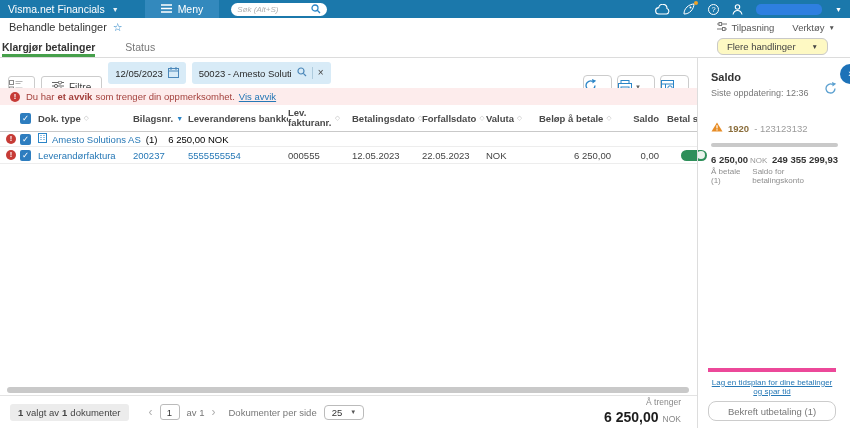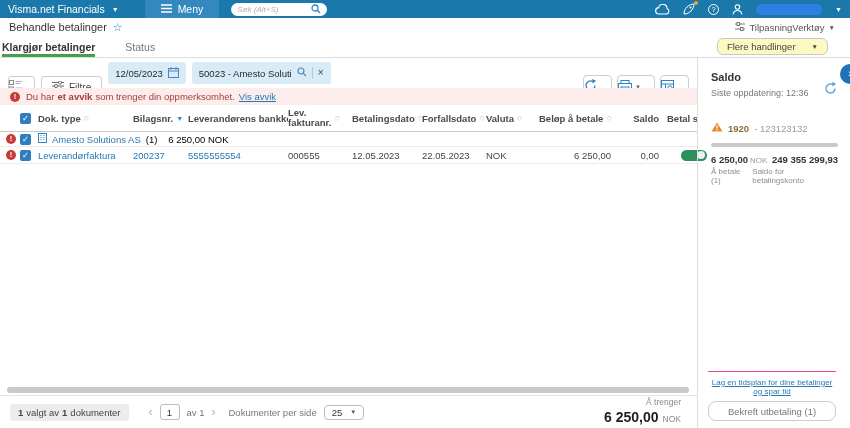--- a/index.html
+++ b/index.html
@@ -24,21 +24,21 @@
   .dot { position:absolute; top:-2px; right:-3px; width:4px; height:4px; border-radius:50%; background:#f0a328; }
   .help-c { width:11px; height:11px; border:1px solid #fff; border-radius:50%; color:#fff;
             font-size:7.5px; line-height:9px; text-align:center; }
   .redacted { width:66px; height:11px; background:#2e7fe0; border-radius:5px; }
   .top-chev { color:#fff; font-size:7px; }
 
   
   .subheader { height:18px; display:flex; align-items:center; padding:0 9px; }
   .page-title { font-size:11px; color:#333; }
   .star { color:#2b85c7; font-size:11px; margin-left:6px; cursor:pointer; }
-  .sub-right { margin-left:auto; display:flex; align-items:center; margin-right:6px; }
+  .sub-right { margin-left:auto; display:flex; align-items:center; gap:18px; margin-right:6px; }
   .sub-link { display:flex; align-items:center; gap:4px; font-size:9.5px; color:#555; cursor:pointer; }
   .sub-link .chev { font-size:6.5px; color:#555; }
 
   
   .tabbar { height:22px; border-bottom:1px solid #dcdcdc; display:flex; align-items:stretch; padding:0 2px; }
   .tab { position:relative; display:flex; align-items:center; font-size:10.5px; color:#777;
          margin-right:30px; cursor:pointer; }
   .tab.active { color:#333; font-weight:bold; }
   .tab.active::after { content:""; position:absolute; left:0; right:0; bottom:0; height:3px; background:#46a04b; }
   .more-actions { margin-left:auto; align-self:center; height:17px; background:#fef9c3;
@@ -132,21 +132,21 @@
   .sb-refresh { position:absolute; top:24px; right:13px; cursor:pointer; background:none; border:none; }
   .acct { display:flex; align-items:center; gap:5px; margin-top:24px; font-size:9.5px; cursor:pointer; }
   .acct .code { font-weight:bold; color:#8a6d3b; }
   .acct .num { color:#9b9b9b; }
   .bar { margin-top:9px; height:4px; border-radius:2px; background:#c9c9c9; }
   .sb-amts { display:flex; justify-content:space-between; margin-top:7px; font-size:9.5px;
              font-weight:bold; color:#333; }
   .sb-amts .cur { font-size:8px; color:#999; font-weight:normal; margin-left:2px; }
   .sb-labs { display:flex; justify-content:space-between; margin-top:2px; font-size:8px; color:#8e8e8e; }
   .sb-bottom { position:absolute; left:10px; right:14px; bottom:7px; text-align:center;
-               border-top:1px solid #ec4899; padding-top:6px; }
+               border-top:4px solid #ec4899; padding-top:6px; }
   .sched { display:block; font-size:8px; color:#2678b6; text-decoration:underline; margin-bottom:5px;
            cursor:pointer; }
   .confirm { width:100%; height:20px; background:#fff; border:1px solid #ccc; border-radius:8px;
              font-size:9.5px; color:#777; font-family:inherit; cursor:pointer; }
 </style>
 </head>
 <body>
 
 <div class="app">
 

